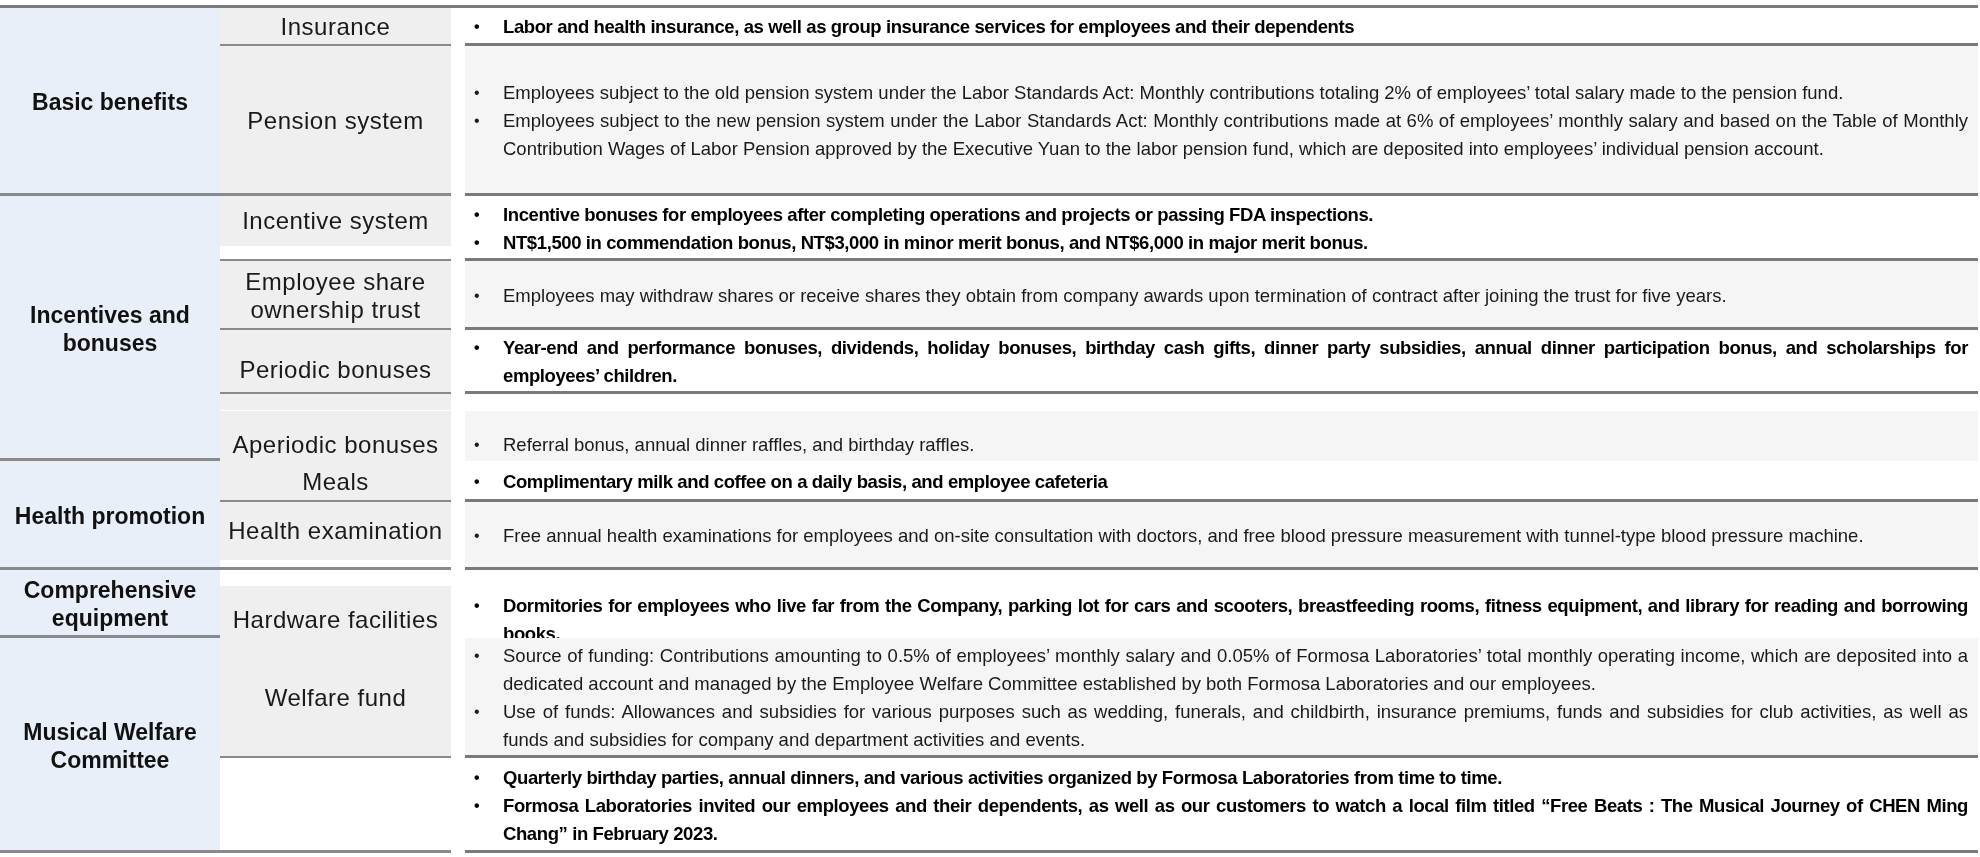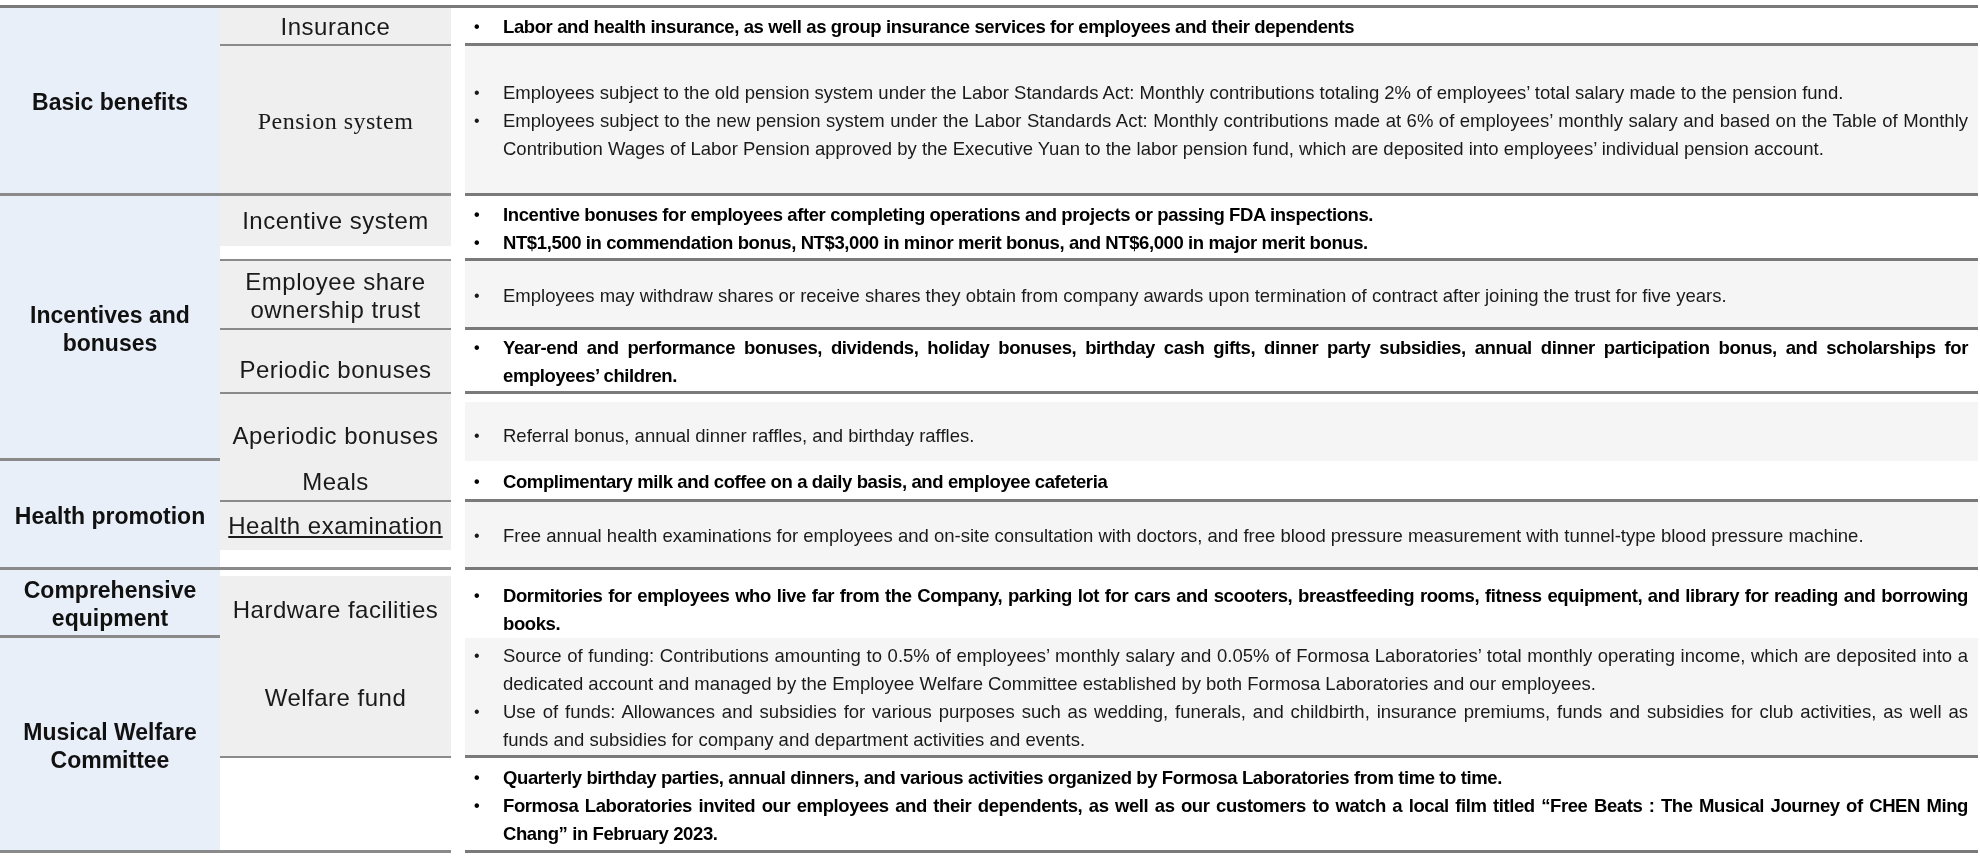--- a/index.html
+++ b/index.html
@@ -33,21 +33,21 @@
         <div class="content white" style="height: 38px;">
           <div class="bullet bold">
             <span class="dot">•</span>
             <span class="txt">Labor and health insurance, as well as group insurance services for employees and their dependents</span>
           </div>
         </div>
         <div class="subline" style="top: 36px;"></div>
         <div class="contline" style="top: 35px;"></div>
       </div>
       <div class="row" style="top: 38px; height: 150px;">
-        <div class="sub" style="height: 150px; padding: 0px 6px; box-sizing: border-box; font-family: Liberation Serif, serif;">Pension system</div>
+        <div class="sub" style="height: 150px; padding: 0px 6px; box-sizing: border-box;">Pension system</div>
         <div class="content gray" style="height: 150px;">
           <div class="bullet">
             <span class="dot">•</span>
             <span class="txt">Employees subject to the old pension system under the Labor Standards Act: Monthly contributions totaling 2% of employees’ total salary made to the pension fund.</span>
           </div>
           <div class="bullet">
             <span class="dot">•</span>
             <span class="txt">Employees subject to the new pension system under the Labor Standards Act: Monthly contributions made at 6% of employees’ monthly salary and based on the Table of Monthly Contribution Wages of Labor Pension approved by the Executive Yuan to the labor pension fund, which are deposited into employees’ individual pension account.</span>
           </div>
         </div>
@@ -88,21 +88,21 @@
         <div class="sub" style="height: 80px; padding: 0px 6px; box-sizing: border-box;">Periodic bonuses</div>
         <div class="content white" style="height: 64px;">
           <div class="bullet bold">
             <span class="dot">•</span>
             <span class="txt">Year-end and performance bonuses, dividends, holiday bonuses, birthday cash gifts, dinner party subsidies, annual dinner participation bonus, and scholarships for employees’ children.</span>
           </div>
         </div>
         <div class="subline" style="top: 62px;"></div>
         <div class="contline" style="top: 61px;"></div>
       </div>
-      <div class="row" style="top: 206px; height: 67px;">
+      <div class="row" style="top: 215px; height: 67px;">
         <div class="sub" style="height: 67px; padding: 0px 6px; box-sizing: border-box;">Aperiodic bonuses</div>
         <div class="content gray" style="height: 67px;">
           <div class="bullet">
             <span class="dot">•</span>
             <span class="txt">Referral bonus, annual dinner raffles, and birthday raffles.</span>
           </div>
         </div>
         <div class="subline" style="top: 64px; height: 3px;"></div>
         <div class="contline" style="top: 64px;"></div>
       </div>
@@ -115,35 +115,35 @@
         <div class="content white" style="height: 41px;">
           <div class="bullet bold">
             <span class="dot">•</span>
             <span class="txt">Complimentary milk and coffee on a daily basis, and employee cafeteria</span>
           </div>
         </div>
         <div class="subline" style="top: 39px;"></div>
         <div class="contline" style="top: 38px;"></div>
       </div>
       <div class="row" style="top: 41px; height: 68px;">
-        <div class="sub" style="height: 48px; padding: 16px 6px; box-sizing: border-box; text-decoration: underline;">Health examination</div>
+        <div class="sub" style="height: 58px; padding: 16px 6px; box-sizing: border-box;">Health examination</div>
         <div class="content gray" style="height: 68px;">
           <div class="bullet">
             <span class="dot">•</span>
             <span class="txt">Free annual health examinations for employees and on-site consultation with doctors, and free blood pressure measurement with tunnel-type blood pressure machine.</span>
           </div>
         </div>
         <div class="subline" style="top: 65px; height: 3px;"></div>
         <div class="contline" style="top: 65px;"></div>
       </div>
       <div class="catline" style="top: 106px;"></div>
     </div>
     <div class="section" style="top: 570px; height: 68px;">
       <div class="cat" style="height: 68px; padding: 0px 8px; box-sizing: border-box;">Comprehensive equipment</div>
-      <div class="row" style="top: 6px; height: 68px;">
+      <div class="row" style="top: 16px; height: 68px;">
         <div class="sub" style="height: 68px; padding: 0px 6px; box-sizing: border-box;">Hardware facilities</div>
         <div class="content white" style="height: 68px;">
           <div class="bullet bold">
             <span class="dot">•</span>
             <span class="txt">Dormitories for employees who live far from the Company, parking lot for cars and scooters, breastfeeding rooms, fitness equipment, and library for reading and borrowing books.</span>
           </div>
         </div>
         <div class="subline" style="top: 65px; height: 3px;"></div>
         <div class="contline" style="top: 65px;"></div>
       </div>

